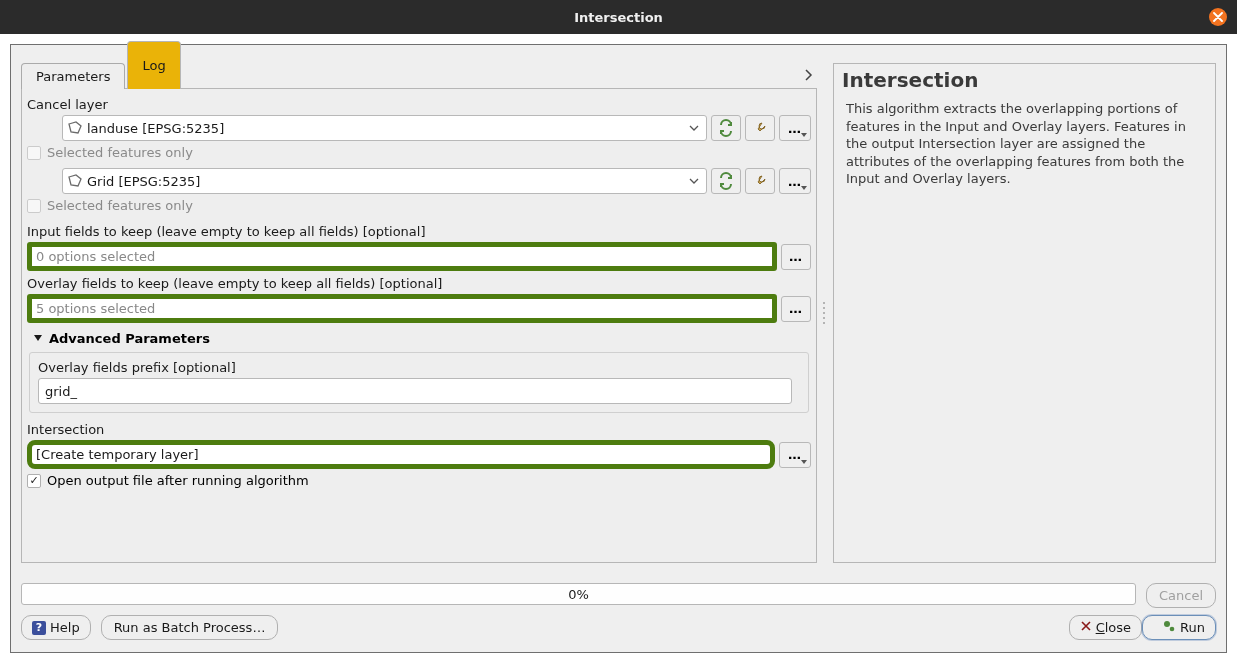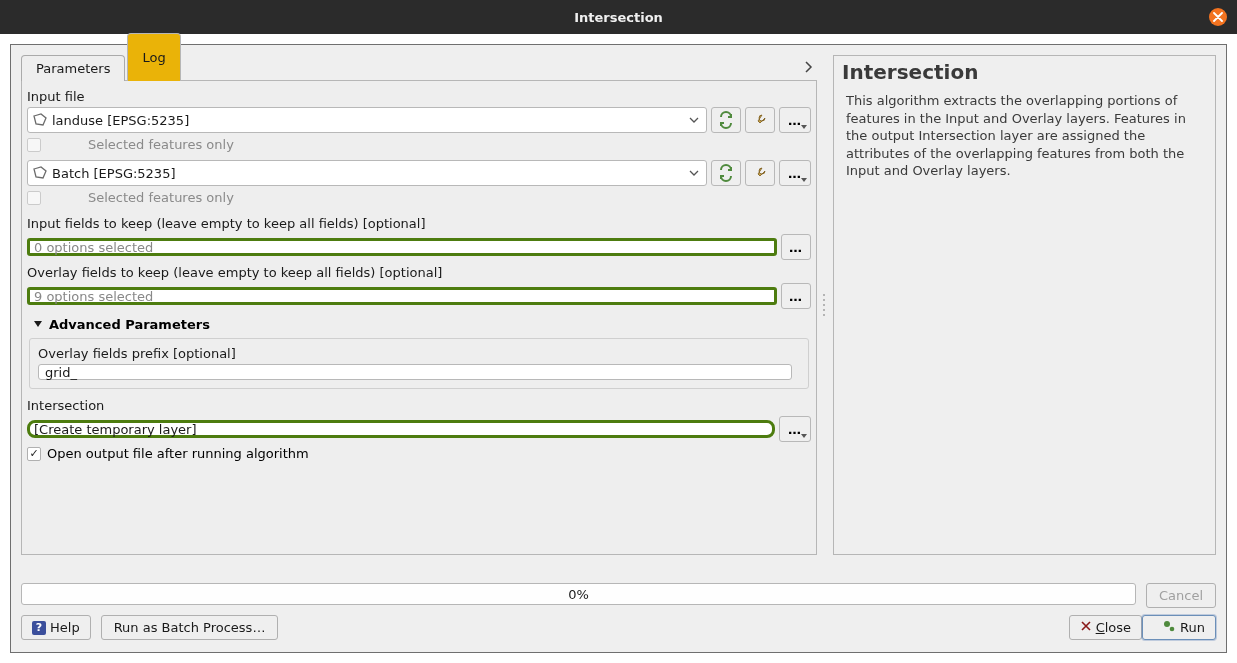--- a/index.html
+++ b/index.html
@@ -51,21 +51,21 @@
     padding: 10px;
   }
   .body-area {
     background: #efefef;
     position: absolute;
     top: 10px; left:10px; right:10px; bottom:10px;
     border: 1px solid #6f6f6f;
   }
   .main-split {
     position:absolute;
-    top: 10px; left:10px; right:10px;
+    top: 18px; left:10px; right:10px;
     height: 500px;
     display:flex;
   }
   .left-pane {
     width: 796px;
     display:flex;
     flex-direction:column;
   }
   .tabbar {
     display:flex;
@@ -119,20 +119,21 @@
   .combo {
     display:flex;
     align-items:center;
     background: #fff;
     border: 1px solid #b8b8b8;
     border-radius: 3px;
     height: 26px;
     flex: 1 1 auto;
     padding: 0 4px;
     position:relative;
+    margin-left:35px;
   }
   .combo .tag-icon {
     margin-right: 4px;
     display:flex;
     color:#6b6b6b;
   }
   .combo .combo-text { flex:1; color:#1a1a1a; }
   .combo .drop-arrow {
     width:16px;
     display:flex; align-items:center; justify-content:center;
@@ -174,39 +175,39 @@
     display:flex;align-items:center;justify-content:center;
   }
   .check.disabled { opacity:0.55; }
   .check.checked::after {
     content:"✓";
     font-size:11px;
     line-height:11px;
     color:#1a1a1a;
     font-weight:bold;
   }
-  .muted { color:#8a8a8a;margin-left:41px; }
+  .muted { color:#8a8a8a; }
   .input-like {
     display:flex;
     align-items:center;
     background:#fff;
-    border:3px solid #4d7c0f;
+    border:5px solid #4d7c0f;
     border-radius:3px;
-    height:18px;
+    height:29px;
     flex:1 1 auto;
     padding:0 4px;
     color:#888;
   }
   .text-input {
     display:flex;
     align-items:center;
     background:#fff;
     border:1px solid #b8b8b8;
     border-radius:3px;
-    height:16px;
+    height:26px;
     flex:1 1 auto;
     padding:0 6px;
     color:#1a1a1a;
   }
   .advanced-header {
     display:flex;
     align-items:center;
     gap:6px;
     font-weight:bold;
     padding: 6px 0 4px 6px;
@@ -263,21 +264,21 @@
     border-radius:3px;
     background:#fefefe;
     display:flex;
     align-items:center;
     justify-content:center;
     color:#1a1a1a;
   }
   .btn {
     height:25px;
     border:1px solid #b0b0b0;
-    border-radius:3px;
+    border-radius:10px;
     background:#efefef;
     padding:0 12px;
     display:flex;
     align-items:center;
     gap:4px;
     font-size:13px;
     color:#1a1a1a;
   }
   .btn.icon-btn { padding: 0 10px; }
   .btn.primary {
@@ -329,21 +330,21 @@
             <div class="tab">Log</div>
             <span class="arrow-right">
               <svg viewBox="0 0 16 16">
                   <path d="M5 3 L10 8 L5 13" stroke="#444" stroke-width="1.5" fill="none"></path>
                 </svg>
             </span>
           </div>
           <div class="tab-content">
 
             <div class="field-row">
-              <div class="field-label">Input file</div>
+              <div class="field-label">Cancel layer</div>
               <div class="line">
                 <div class="combo">
                   <span class="tag-icon">
                     <svg width="16" height="16" viewBox="0 0 16 16">
                         <path d="M2 4 L9 2 L14 6 L11 13 L4 12 Z" fill="none" stroke="#6b6b6b" stroke-width="1.3"></path>
                       </svg>
                   </span>
                   <span class="combo-text">landuse [EPSG:5235]</span>
                   <span class="drop-arrow">
                     <svg width="10" height="10" viewBox="0 0 10 10">
@@ -373,21 +374,21 @@
             </div>
 
             <div class="field-row">
               <div class="line">
                 <div class="combo">
                   <span class="tag-icon">
                     <svg width="16" height="16" viewBox="0 0 16 16">
                         <path d="M2 4 L9 2 L14 6 L11 13 L4 12 Z" fill="none" stroke="#6b6b6b" stroke-width="1.3"></path>
                       </svg>
                   </span>
-                  <span class="combo-text">Batch [EPSG:5235]</span>
+                  <span class="combo-text">Grid [EPSG:5235]</span>
                   <span class="drop-arrow">
                     <svg width="10" height="10" viewBox="0 0 10 10">
                         <path d="M1 3 L5 7 L9 3" stroke="#555" stroke-width="1.3" fill="none"></path>
                       </svg>
                   </span>
                 </div>
                 <div class="sq-btn">
                   <svg width="18" height="18" viewBox="0 0 18 18">
                       <path d="M4 6 A5 5 0 0 1 14 6 M14 12 A5 5 0 0 1 4 12" stroke="#4f8a3d" stroke-width="2" fill="none"></path>
                       <path d="M14 3 L14 6 L11 6 M4 15 L4 12 L7 12" stroke="#4f8a3d" stroke-width="2" fill="none"></path>
@@ -414,21 +415,21 @@
                 <div class="input-like">0 options selected</div>
                 <div class="sq-btn">
                   <span class="ellipsis">…</span>
                 </div>
               </div>
             </div>
 
             <div class="field-row">
               <div class="field-label">Overlay fields to keep (leave empty to keep all fields) [optional]</div>
               <div class="line">
-                <div class="input-like">9 options selected</div>
+                <div class="input-like">5 options selected</div>
                 <div class="sq-btn">
                   <span class="ellipsis">…</span>
                 </div>
               </div>
             </div>
 
             <div class="advanced-header">
               <span>
                 <svg width="10" height="10" viewBox="0 0 10 10">
                     <path d="M1 2 L9 2 L5 8 Z" fill="#1a1a1a"></path>

